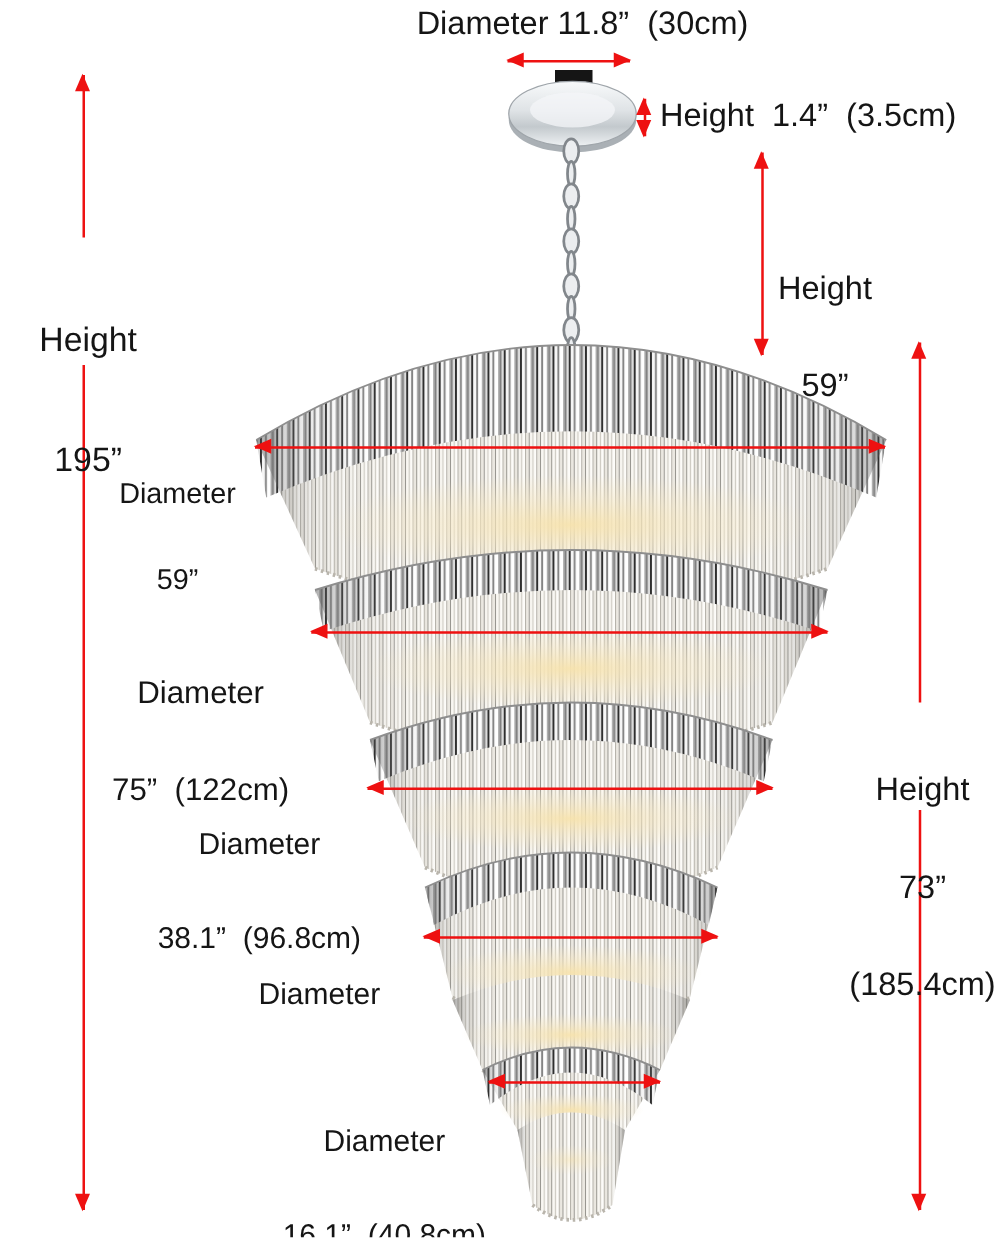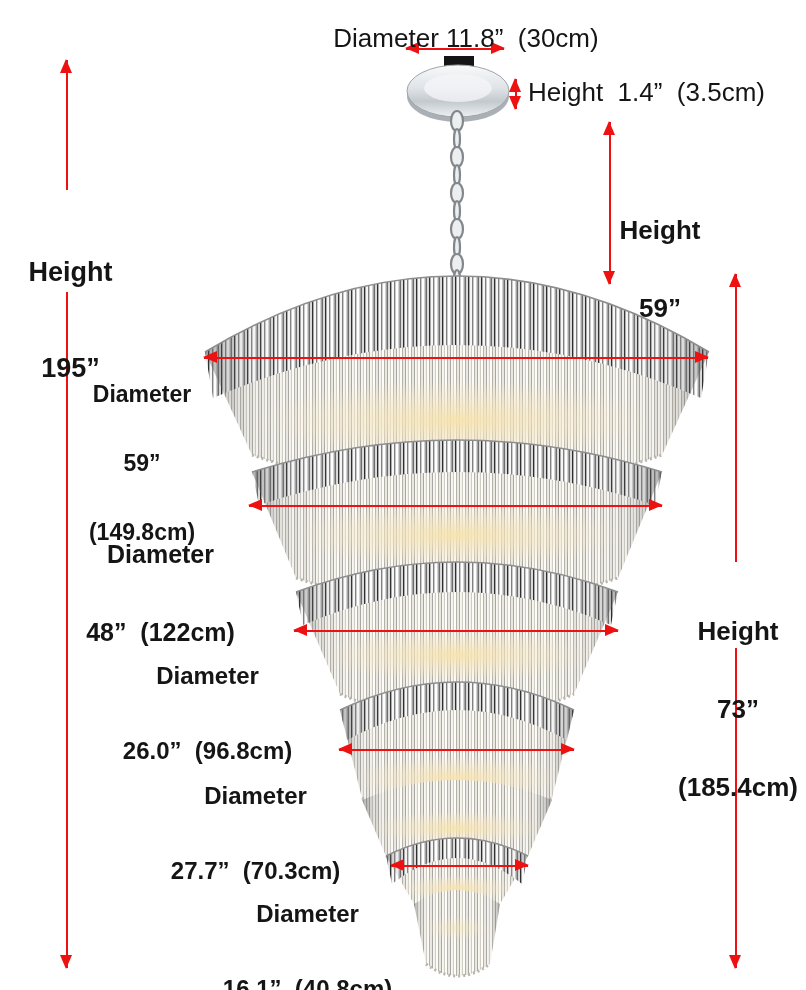--- a/index.html
+++ b/index.html
@@ -9,21 +9,21 @@
   }
   html,body{margin:0;padding:0;background:#fff;}
   .canvas{
     position:relative;width:806px;height:990px;
     background:var(--background);overflow:hidden;
     font-family:"Liberation Sans",sans-serif;color:var(--text);
   }
   .fixture{position:absolute;left:0;top:0;}
   
   .lbl{position:absolute;text-align:center;white-space:pre;color:var(--text);}
-  .lbl div{white-space:pre;font-weight:bold;}
+  .lbl div{white-space:pre;}
   
   .ah{position:absolute;height:0;border-top:2.5px solid var(--arrow);}
   .ah.hl::before{content:"";position:absolute;left:-1px;top:-7.75px;width:0;height:0;
     border-top:6.5px solid transparent;border-bottom:6.5px solid transparent;
     border-right:14px solid var(--arrow);}
   .ah.hr::after{content:"";position:absolute;right:-1px;top:-7.75px;width:0;height:0;
     border-top:6.5px solid transparent;border-bottom:6.5px solid transparent;
     border-left:14px solid var(--arrow);}
   .av{position:absolute;width:0;border-left:2.5px solid var(--arrow);}
   .av.ht::before{content:"";position:absolute;top:-1px;left:-7.75px;width:0;height:0;
@@ -165,53 +165,51 @@
   <div class="av ht" style="left:66px;top:60px;height:130px"></div>
   <div class="av hb" style="left:66px;top:292px;height:676px"></div>
   <div class="av ht" style="left:735px;top:274px;height:288px"></div>
   <div class="av hb" style="left:735px;top:648px;height:320px"></div>
   <div class="ah hl hr" style="left:204px;top:357px;width:504px"></div>
   <div class="ah hl hr" style="left:249px;top:505px;width:413px"></div>
   <div class="ah hl hr" style="left:294px;top:630px;width:324px"></div>
   <div class="ah hl hr" style="left:339px;top:749px;width:235px"></div>
   <div class="ah hl hr" style="left:391px;top:865px;width:137px"></div>
 
-  <div class="lbl" style="left:316px;top:23px;width:300px;font-size:26px;">Diameter 11.8”  (30cm)</div>
+  <div class="lbl" style="left:316px;top:3px;width:300px;font-size:26px;">Diameter 11.8”  (30cm)</div>
 
   <div class="lbl" style="left:528px;top:77px;width:280px;font-size:26px;text-align:left;">Height  1.4”  (3.5cm)</div>
 
   <div class="lbl" style="left:3px;top:192px;width:135px;font-size:27px;line-height:32px;">
     <div>Height</div>
     <div>195”</div>
   </div>
 
   <div class="lbl" style="left:590px;top:165px;width:140px;font-size:26px;line-height:26px;">
     <div>Height</div>
     <div>59”</div>
   </div>
 
   <div class="lbl" style="left:52px;top:337px;width:180px;font-size:23px;line-height:23px;">
     <div>Diameter</div>
     <div>59”</div>
-    <div>(149.8cm)</div>
   </div>
 
   <div class="lbl" style="left:58px;top:489px;width:205px;font-size:25px;line-height:26px;">
     <div>Diameter</div>
-    <div>48”  (122cm)</div>
+    <div>75”  (122cm)</div>
   </div>
 
   <div class="lbl" style="left:100px;top:613px;width:215px;font-size:24px;line-height:25px;">
     <div>Diameter</div>
-    <div>26.0”  (96.8cm)</div>
+    <div>38.1”  (96.8cm)</div>
   </div>
 
   <div class="lbl" style="left:148px;top:733px;width:215px;font-size:24px;line-height:25px;">
     <div>Diameter</div>
-    <div>27.7”  (70.3cm)</div>
   </div>
 
   <div class="lbl" style="left:200px;top:851px;width:215px;font-size:24px;line-height:25px;">
     <div>Diameter</div>
     <div>16.1”  (40.8cm)</div>
   </div>
 
   <div class="lbl" style="left:668px;top:566px;width:140px;font-size:26px;line-height:26px;">
     <div>Height</div>
     <div>73”</div>

